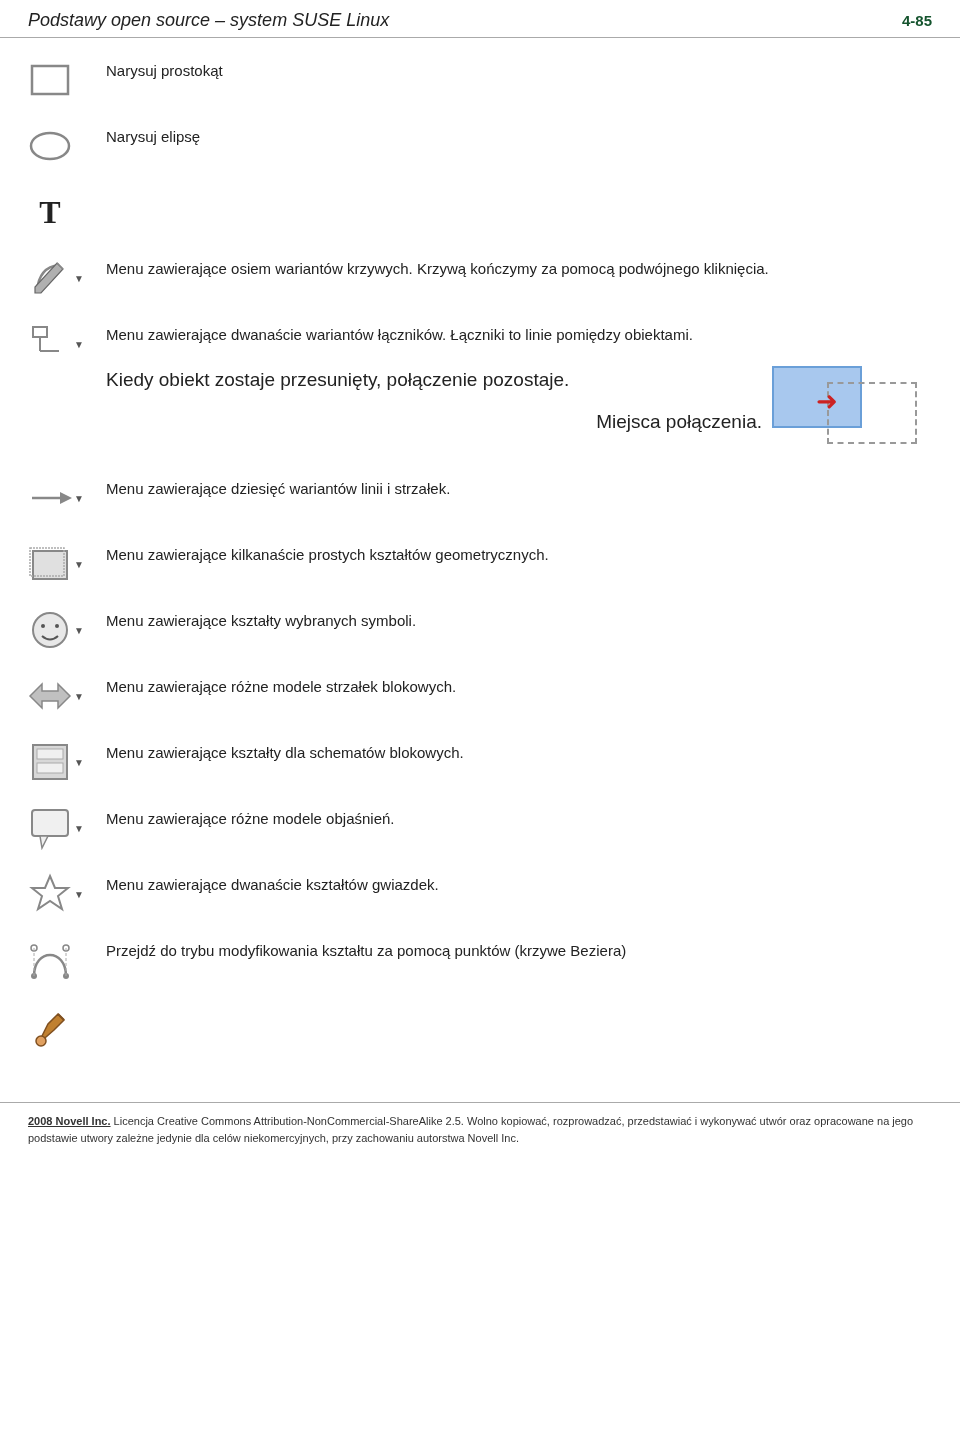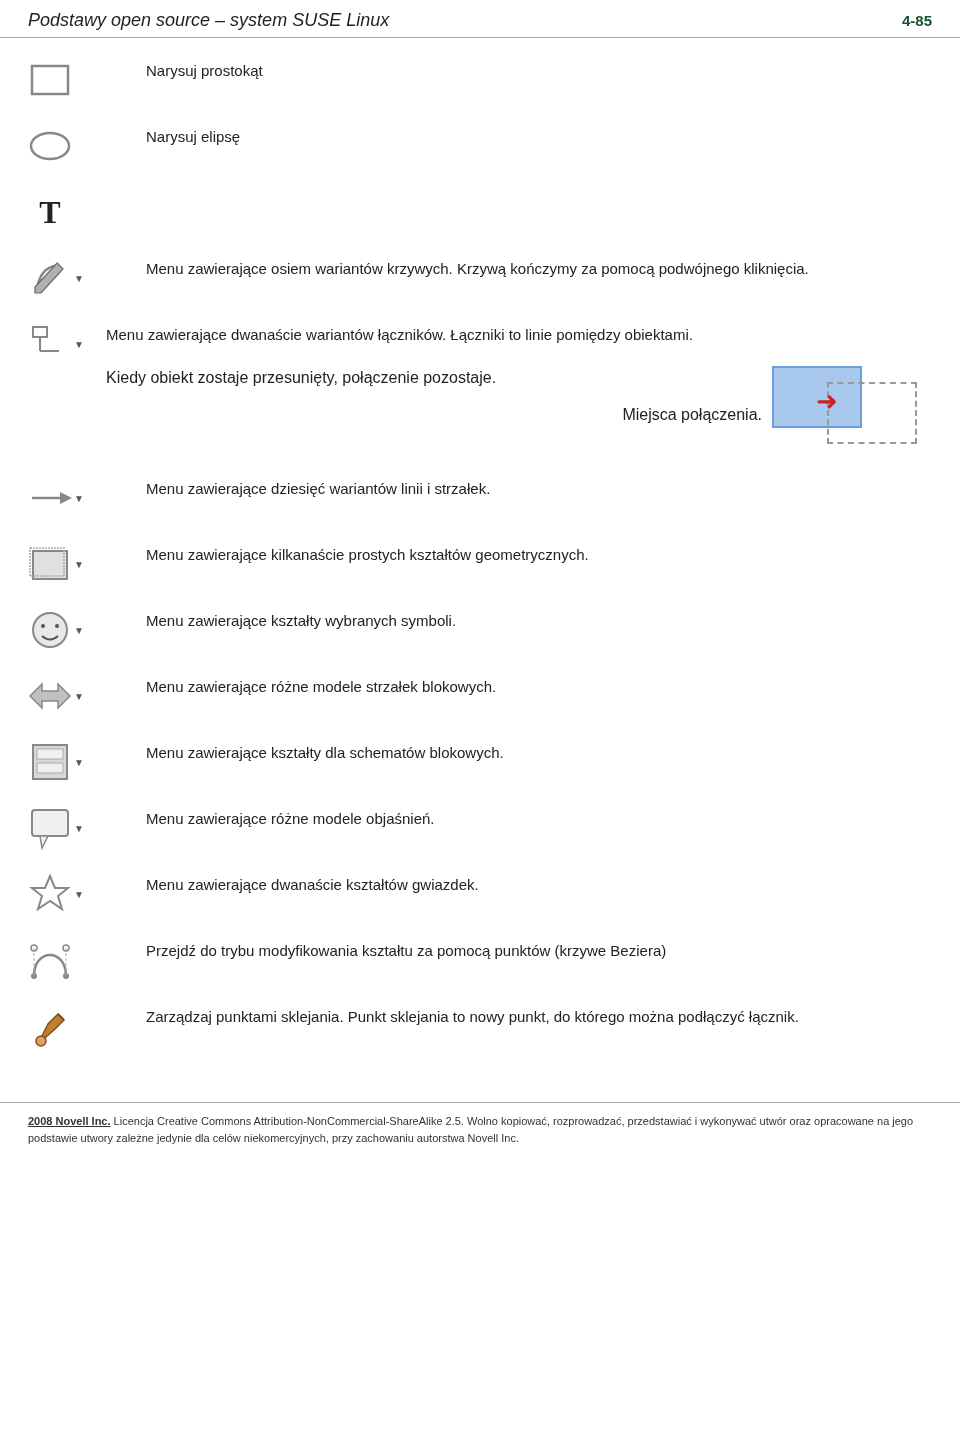--- a/index.html
+++ b/index.html
@@ -30,21 +30,20 @@
       color: #14532d;
     }
     .content {
       padding: 10px 28px 10px 28px;
     }
     .item-row {
       display: flex;
       align-items: flex-start;
       margin-bottom: 18px;
       min-height: 48px;
-      gap: 40px;
     }
     .icon-cell {
       width: 70px;
       min-width: 70px;
       display: flex;
       align-items: center;
       justify-content: flex-start;
       padding-top: 2px;
     }
     .icon-img {
@@ -159,21 +158,21 @@
             </div>
             <span class="dropdown-arrow">▼</span>
           </div>
         </div>
         <div class="item-text">
           <span>Menu zawierające dwanaście wariantów łączników. Łączniki to linie pomiędzy obiektami.</span>
         </div>
       </div>
 
       <div style="display:flex;align-items:flex-start;padding-left:78px;">
-        <div style="flex:1;font-size:16px;line-height:1.45;">
+        <div style="flex:1;font-size:19px;line-height:1.45;">
           <div>Kiedy obiekt zostaje przesunięty, połączenie pozostaje.</div>
           <div style="margin-top:14px;text-align:right;">Miejsca połączenia.</div>
         </div>
 
         <div style="width:160px;min-width:160px;height:90px;position:relative;margin-left:10px;">
 
           <div style="position:absolute;top:0;left:0;width:90px;height:62px;background:#a8c8ee;border:2px solid #6a9fd8;"></div>
 
           <div style="position:absolute;top:16px;left:55px;width:90px;height:62px;border:2px dashed #999;background:transparent;"></div>
 
@@ -312,21 +311,20 @@
       <div class="icon-cell">
         <div class="icon-img">
           <svg width="44" height="44">
 
             <path d="M10 40 L20 20 L30 10 L36 16 L26 26 Z" fill="#c08030" stroke="#805020" stroke-width="1.5"></path>
             <path d="M30 10 L36 16" stroke="#805020" stroke-width="2"></path>
             <ellipse cx="13" cy="37" rx="5" ry="5" fill="#e0a060" stroke="#805020" stroke-width="1.5"></ellipse>
           </svg>
         </div>
       </div>
-      <div class="item-text">Zarządzaj punktami sklejania. Punkt sklejania to nowy punkt, do którego można podłączyć łącznik.</div>
     </div>
 
   </div>
 
   <div class="footer">
     <span class="footer-company">2008 Novell Inc.</span>
     <span>Licencja Creative Commons Attribution-NonCommercial-ShareAlike 2.5. Wolno kopiować, rozprowadzać, przedstawiać i wykonywać utwór oraz opracowane na jego podstawie utwory zależne jedynie dla celów niekomercyjnych, przy zachowaniu autorstwa Novell Inc.</span>
   </div>
 </div>
 

